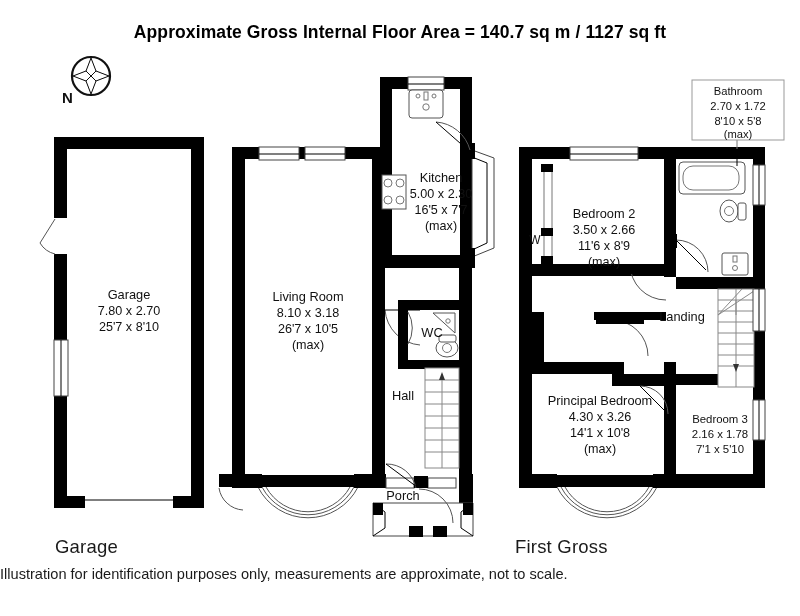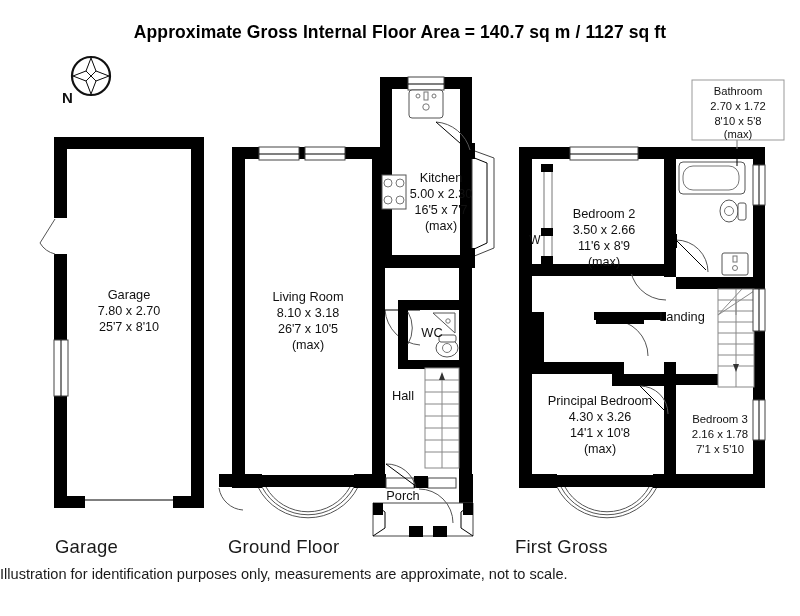--- a/index.html
+++ b/index.html
@@ -377,17 +377,16 @@
         <rect class="tagbox" x="692" y="80" width="92" height="60"></rect>
         <text class="tag-text" x="738" y="95">Bathroom</text>
         <text class="tag-text" x="738" y="110">2.70 x 1.72</text>
         <text class="tag-text" x="738" y="125">8'10 x 5'8</text>
         <text class="tag-text" x="738" y="138">(max)</text>
       </g>
     </g>
   </svg>
 
   <div class="floor-label" id="label-garage">Garage</div>
-  <div class="floor-label" id="label-ground">Ground Floor</div>
   <div class="floor-label" id="label-first">First Gross</div>
 
   <div class="disclaimer">Illustration for identification purposes only, measurements are approximate, not to scale.</div>
 </div>
 
 </body></html>

